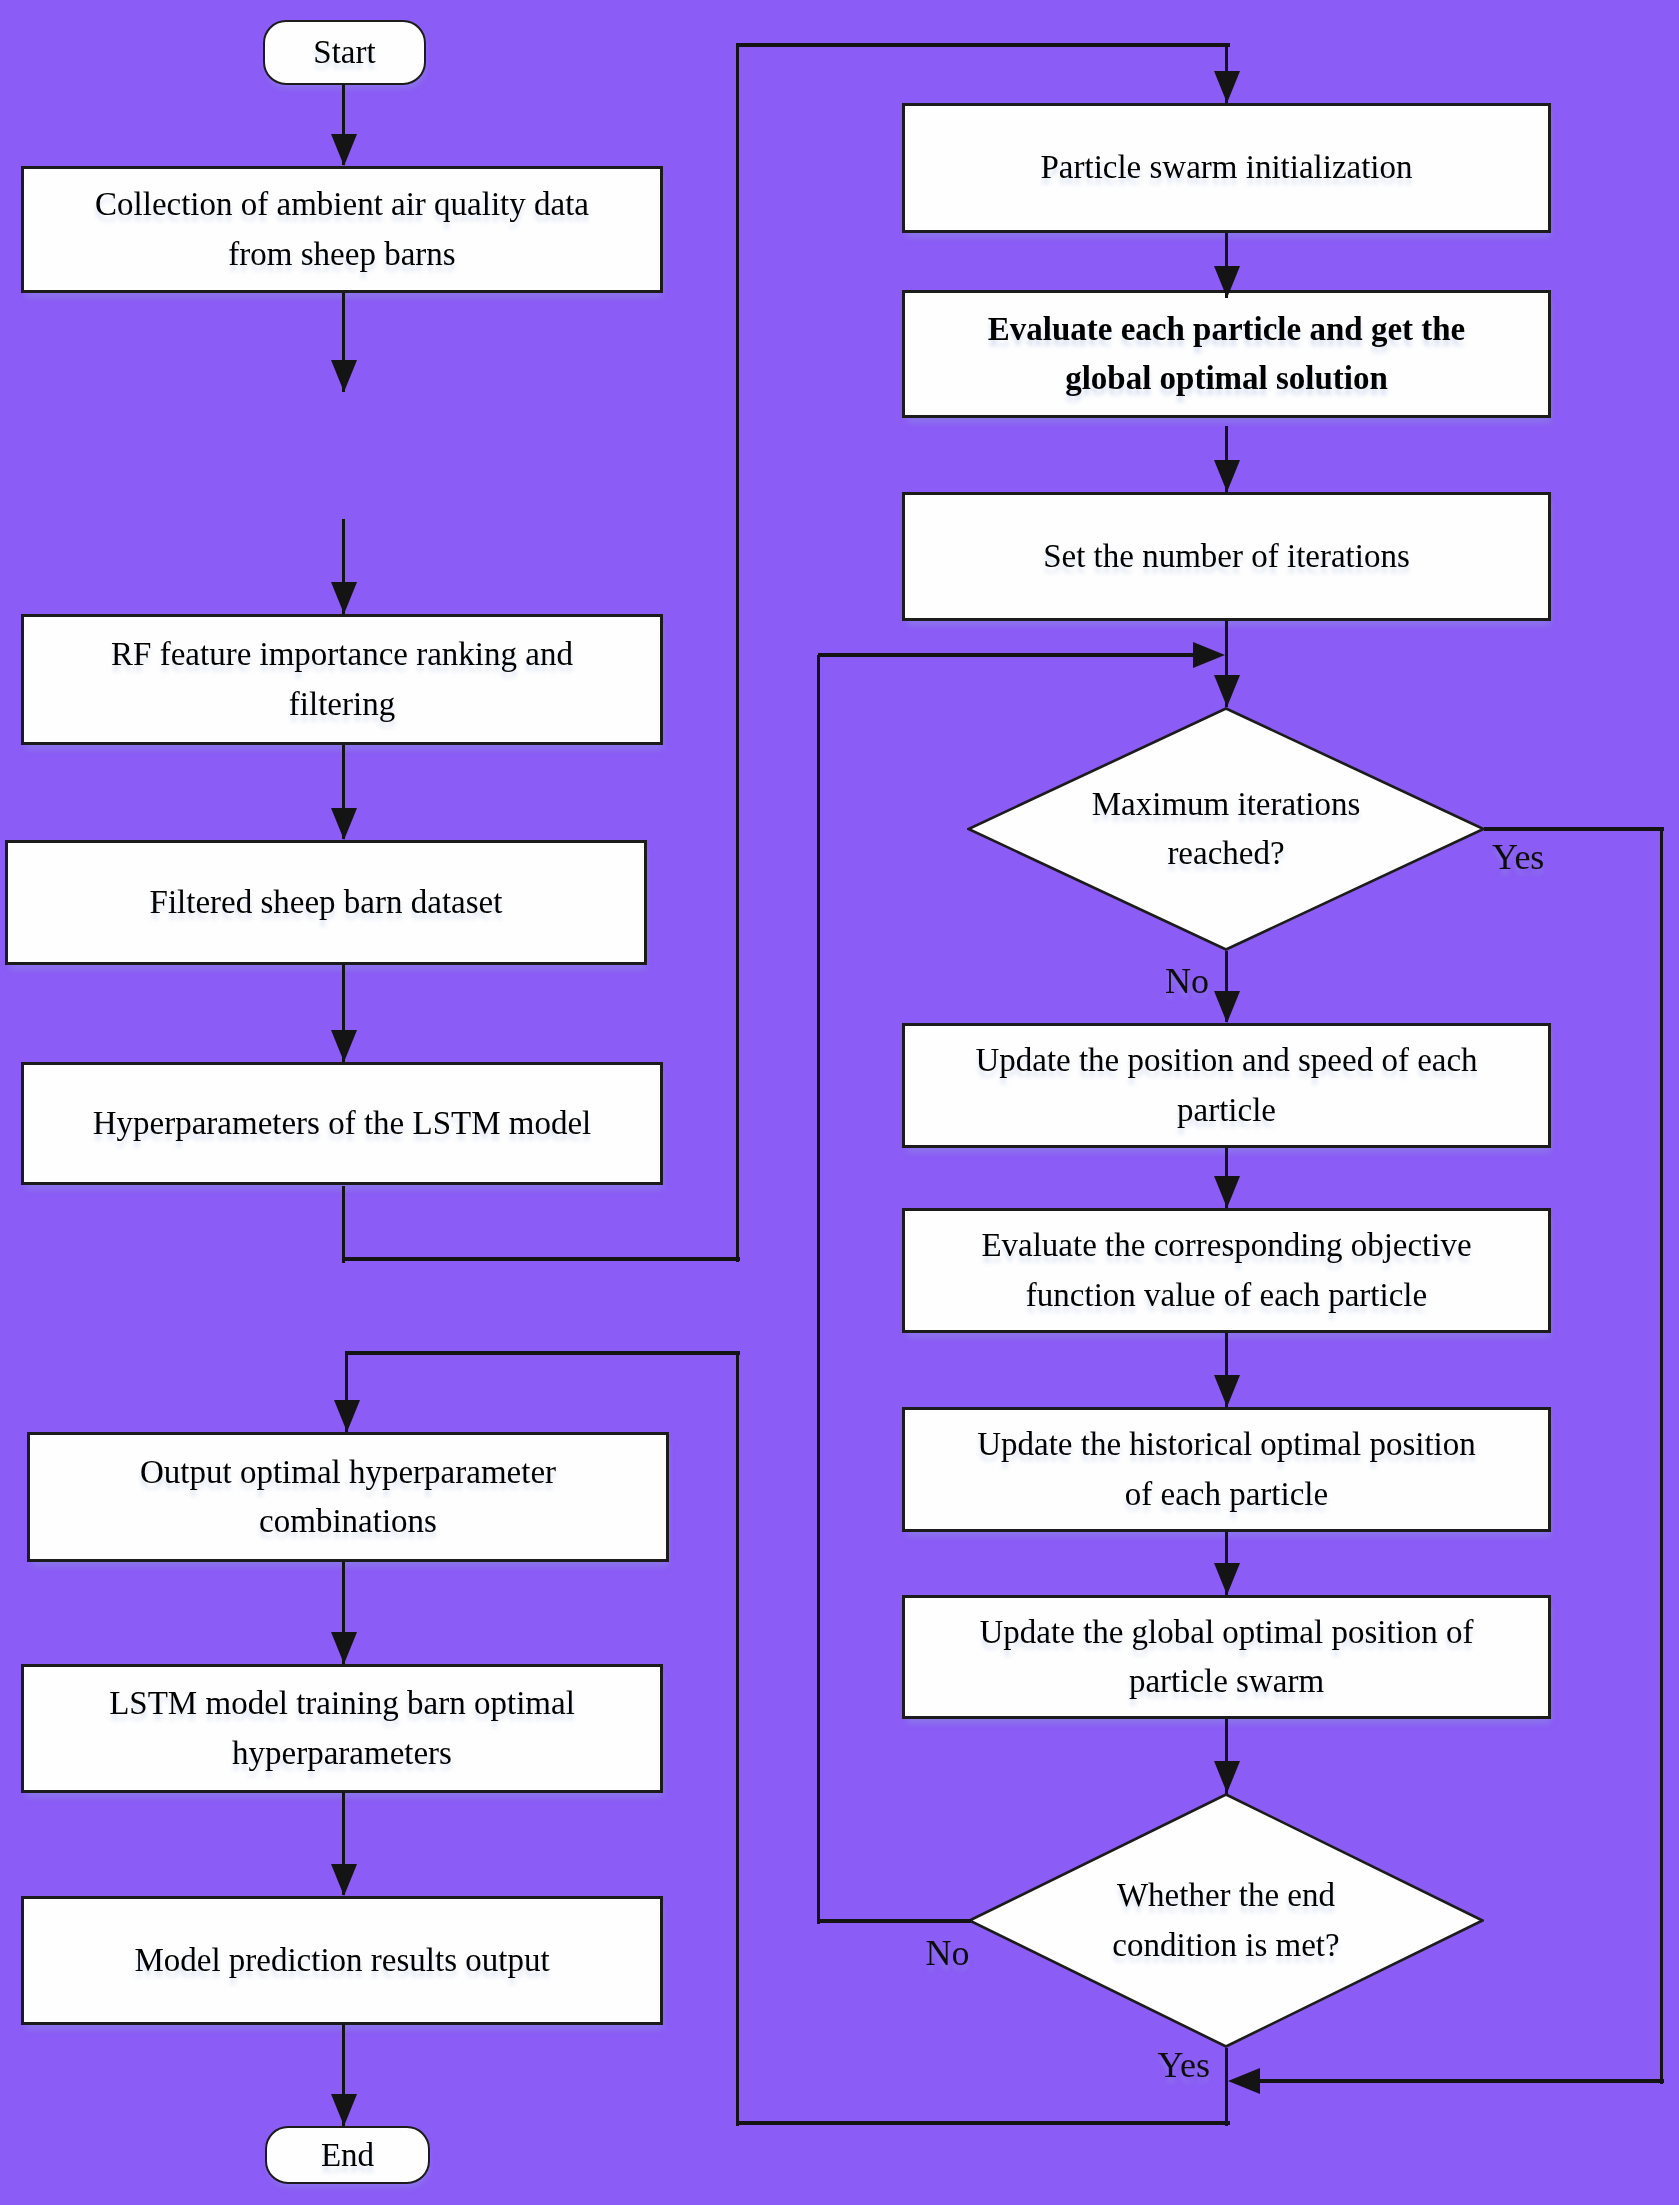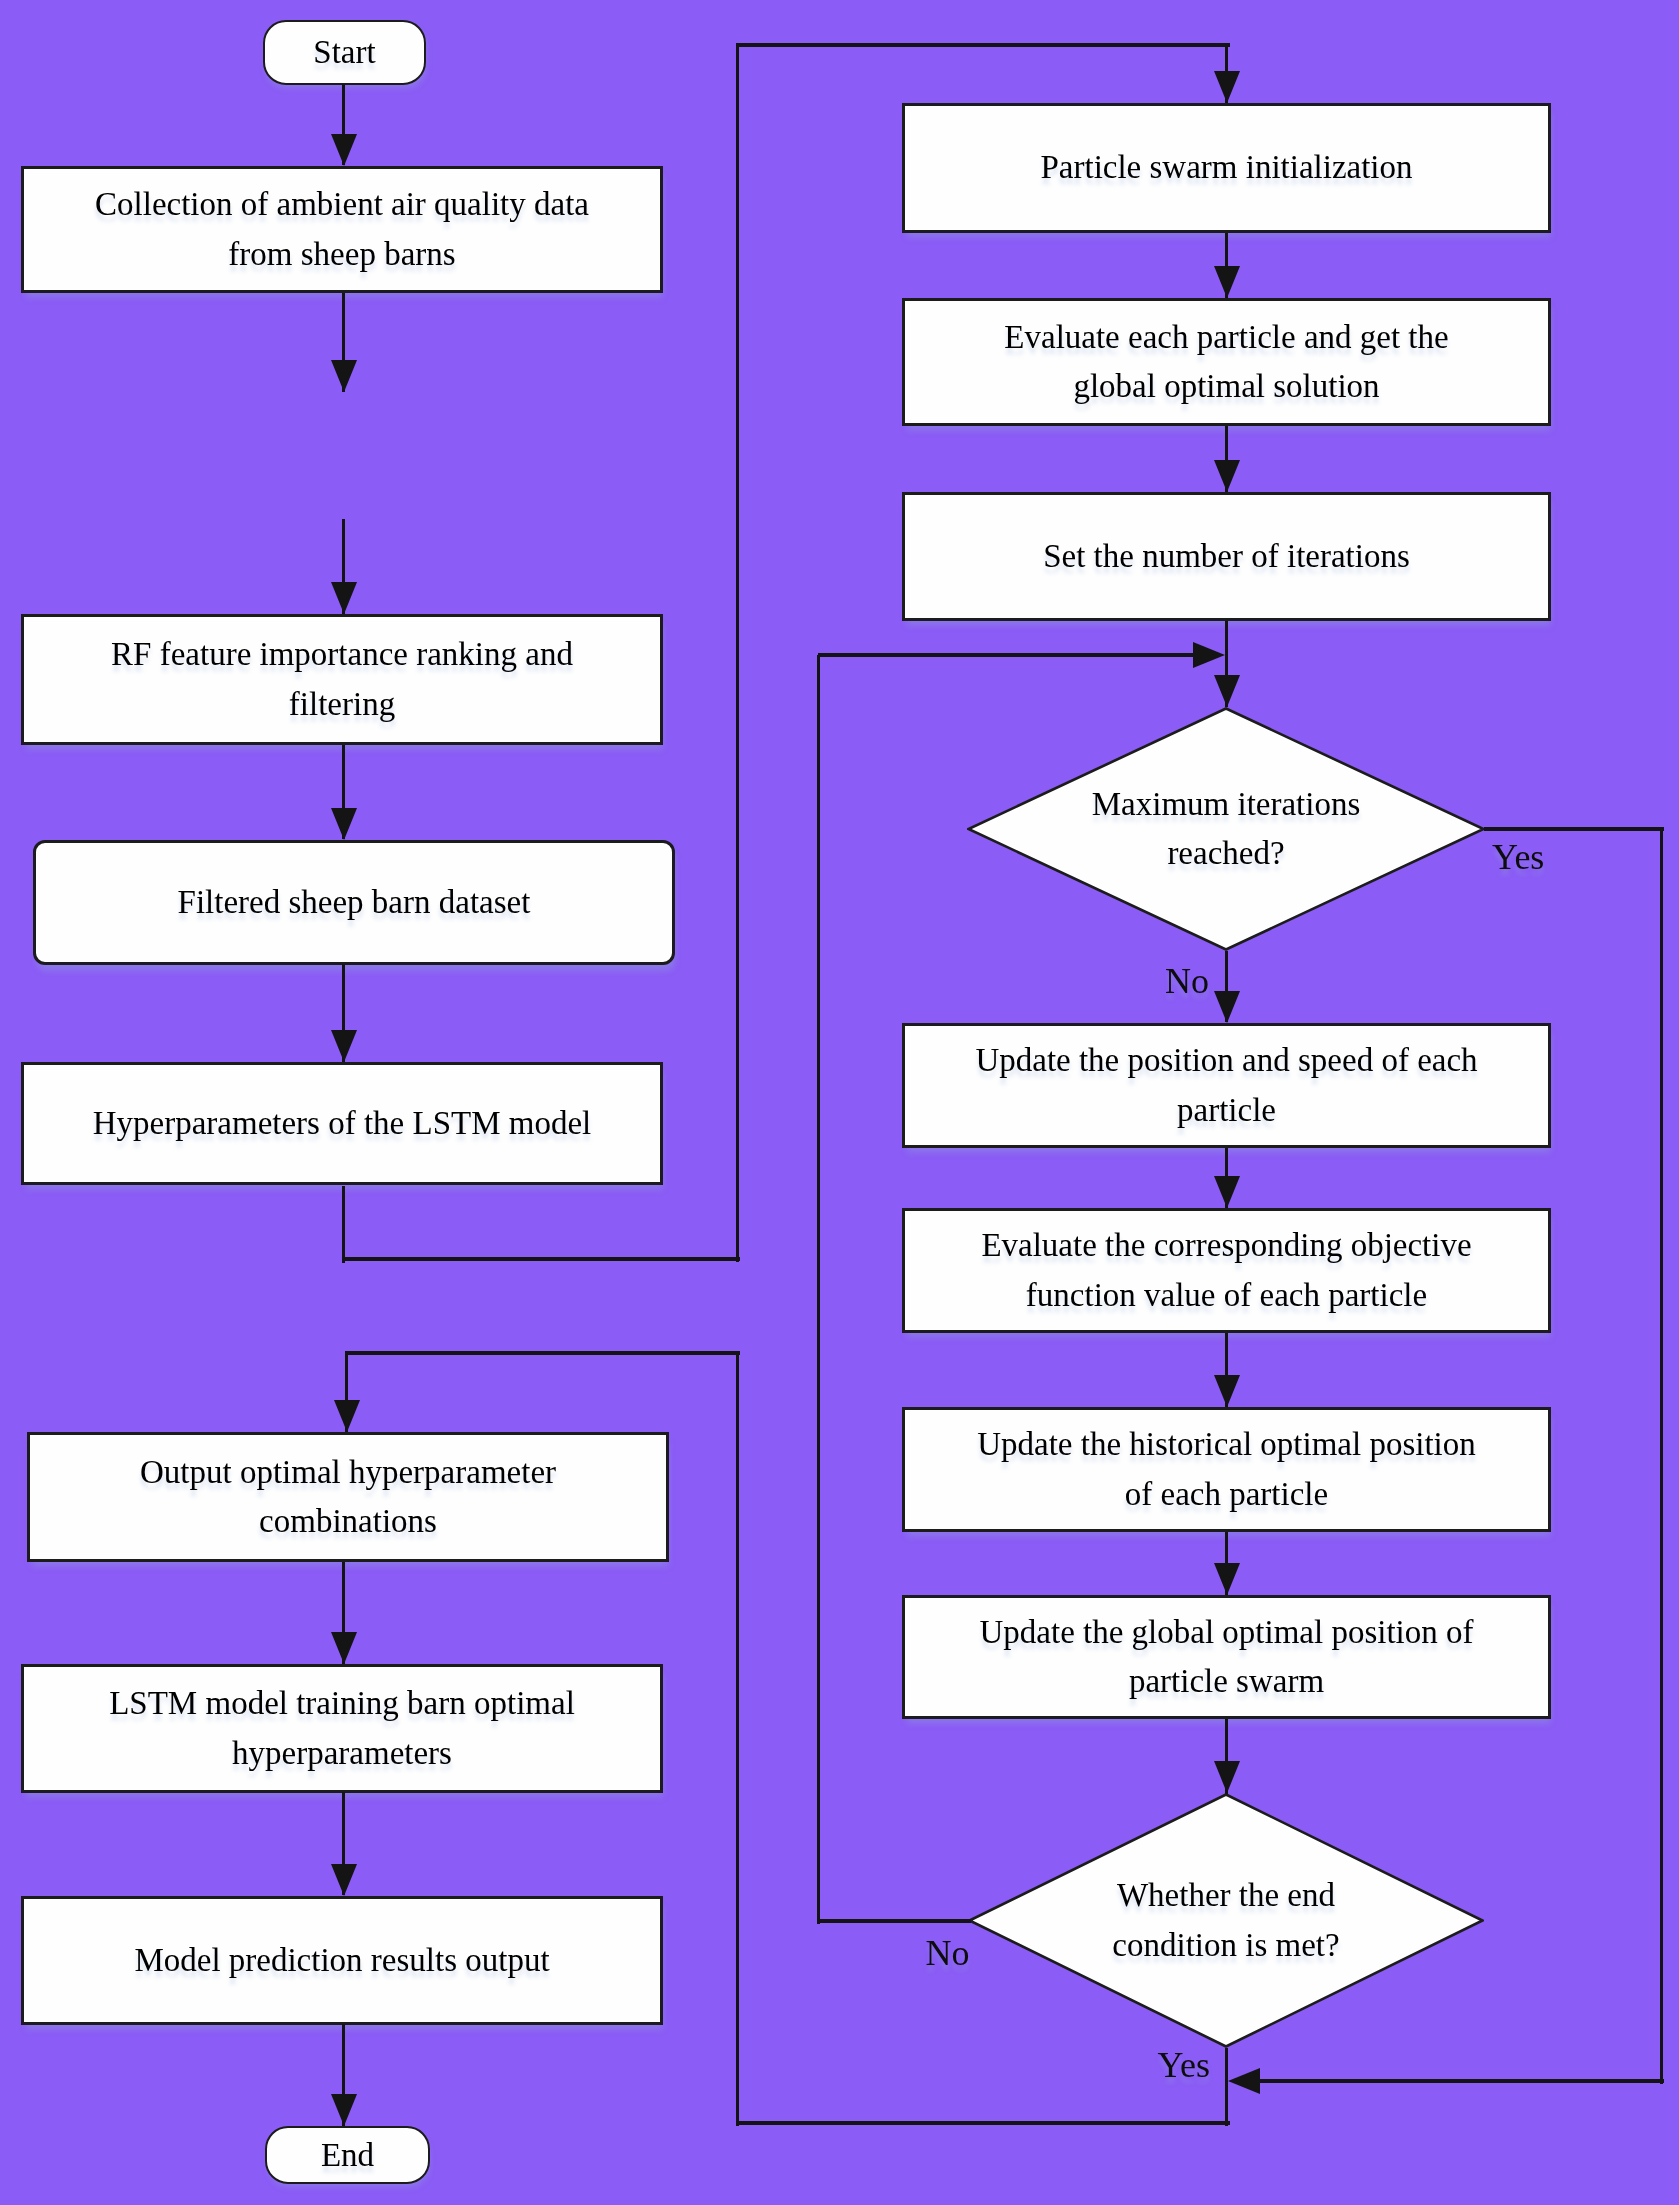--- a/index.html
+++ b/index.html
@@ -52,28 +52,28 @@
   .arr{position:absolute;width:0;height:0;}
   .arr.d{border-left:13px solid transparent;border-right:13px solid transparent;border-top:32px solid #141414;}
   .arr.r{border-top:13px solid transparent;border-bottom:13px solid transparent;border-left:32px solid #141414;}
   .arr.l{border-top:13px solid transparent;border-bottom:13px solid transparent;border-right:32px solid #141414;}
 
   
   #n-start   {left:263px; top:20px;   width:163px; height:65px;}
   #n-collect {left:21px;  top:166px;  width:642px; height:127px;}
   #n-repair  {left:21px;  top:392px;  width:642px; height:128px;}
   #n-rf      {left:21px;  top:614px;  width:642px; height:131px;}
-  #n-filtered{left:33px;  top:840px; width:642px; height:125px;border-radius:12px;}
+  #n-filtered{left:5px;  top:840px; width:642px; height:125px;}
   #n-hyper   {left:21px;  top:1062px; width:642px; height:123px;}
   #n-output  {left:27px;  top:1432px; width:642px; height:130px;}
   #n-train   {left:21px;  top:1664px; width:642px; height:129px;}
   #n-predict {left:21px;  top:1896px; width:642px; height:129px;}
   #n-end     {left:265px; top:2126px; width:165px; height:58px;}
   #n-pso     {left:902px; top:103px;  width:649px; height:130px;}
-  #n-eval    {left:902px; top:298px;  width:649px; height:128px;}
+  #n-eval    {left:902px; top:290px;  width:649px; height:128px;font-weight:bold;}
   #n-setiter {left:902px; top:492px;  width:649px; height:129px;}
   #n-d1      {left:967px; top:707px;  width:518px; height:244px;}
   #n-updpos  {left:902px; top:1023px; width:649px; height:125px;}
   #n-evalobj {left:902px; top:1208px; width:649px; height:125px;}
   #n-updhist {left:902px; top:1407px; width:649px; height:125px;}
   #n-updglob {left:902px; top:1595px; width:649px; height:124px;}
   #n-d2      {left:968px; top:1793px; width:516px; height:255px;}
 
   #lab-yes1{left:1492px; top:836px; width:122px; text-align:left;}
   #lab-no1 {left:1110px; top:960px; width:99px; text-align:right;}

